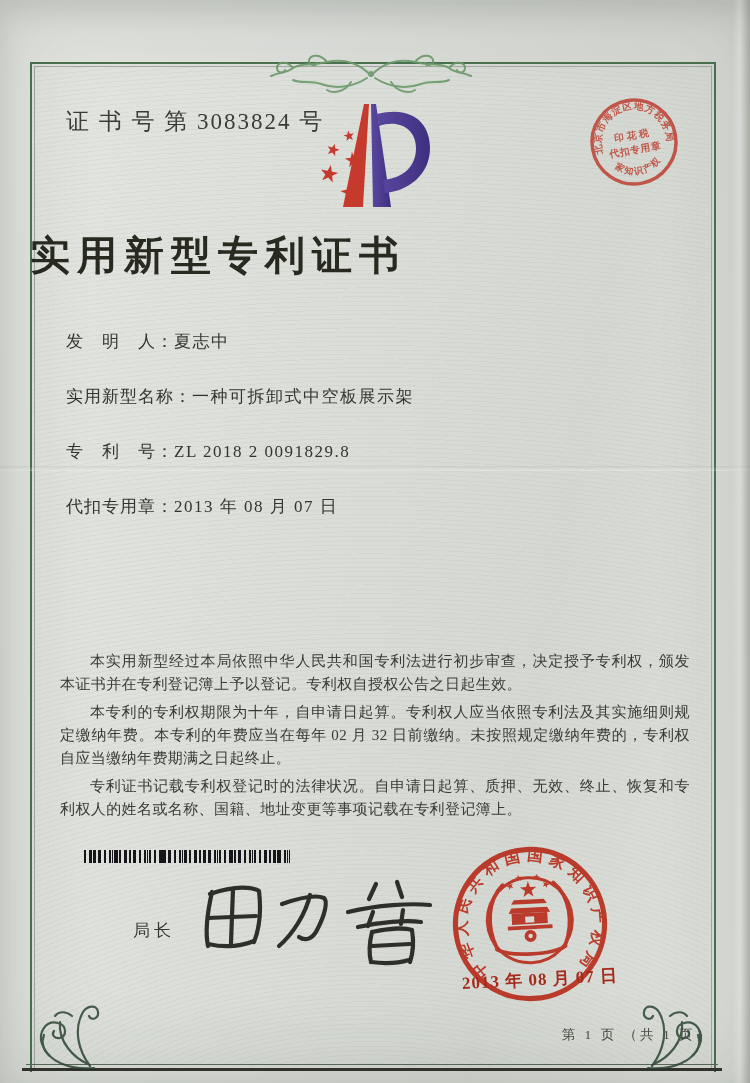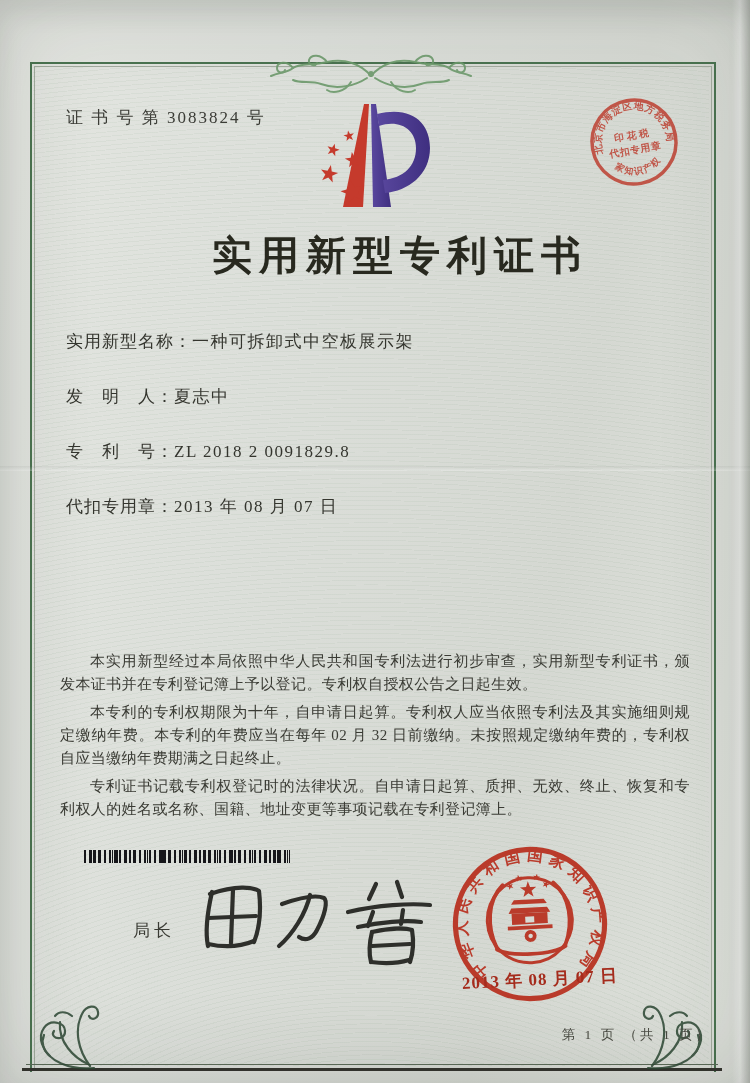--- a/index.html
+++ b/index.html
@@ -15,22 +15,22 @@
 
   .frame{position:absolute;left:30px;top:62px;width:682px;height:1008px;
     border:2px solid #4a7350;border-bottom:none;}
   .frame-inner{position:absolute;inset:2px;border:1px solid #a3ac9f;border-bottom:none;}
   .frame-bottom{position:absolute;left:22px;top:1068px;width:700px;height:3px;background:#33332d;}
   .frame-bottom2{position:absolute;left:26px;top:1064px;width:692px;height:1px;background:#5b6b58;}
   .guilloche{position:absolute;left:33px;top:66px;width:676px;height:1000px;pointer-events:none;
     background:repeating-radial-gradient(ellipse 1500px 950px at 50% 118%,
       rgba(108,148,110,.075) 0 1.5px, transparent 1.5px 7px);}
 
-  .cert-no{position:absolute;left:66px;top:106px;font-size:17px;letter-spacing:2px;color:#3b3c36;}
-  .title{position:absolute;left:30px;top:228px;width:558px;text-align:right;
+  .cert-no{position:absolute;left:66px;top:106px;font-size:23px;letter-spacing:2px;color:#3b3c36;}
+  .title{position:absolute;left:30px;top:228px;width:558px;text-align:left;
     font-size:40px;font-weight:700;letter-spacing:7px;color:#28291f;}
 
   .logo{position:absolute;left:303px;top:100px;}
   .tax-stamp{position:absolute;left:578px;top:86px;transform:rotate(-10deg);opacity:.82;}
   .tax-stamp text{font-family:"Liberation Serif","DejaVu Serif",serif;fill:#bc3a2b;font-weight:700;}
 
   .fields{position:absolute;left:66px;top:330px;width:600px;}
   .field{font-size:17px;line-height:24px;margin-bottom:31px;color:#34352e;letter-spacing:1px;}
   .field .val{letter-spacing:1.5px;}
 
@@ -147,35 +147,35 @@
       <textPath href="#taxBottom" startOffset="50%">国家知识产权局</textPath>
     </text>
     <text x="80" y="75" font-size="14" letter-spacing="4" text-anchor="middle">印花税</text>
     <text x="80" y="96" font-size="14" letter-spacing="1" text-anchor="middle">代扣专用章</text>
   </svg>
 
   <div class="title">实用新型专利证书</div>
 
   <div class="fields">
     <div class="field">
+      <span class="lbl">发　明　人：</span><span class="val">夏志中</span>
+    </div>
+    <div class="field">
       <span class="lbl">实用新型名称：</span><span class="val">一种可拆卸式中空板展示架</span>
     </div>
     <div class="field">
-      <span class="lbl">发　明　人：</span><span class="val">夏志中</span>
-    </div>
-    <div class="field">
       <span class="lbl">专　利　号：</span><span class="val">ZL 2018 2 0091829.8</span>
     </div>
     <div class="field">
       <span class="lbl">代扣专用章：</span><span class="val">2013 年 08 月 07 日</span>
     </div>
   </div>
 
   <div class="paras">
-    <p>本实用新型经过本局依照中华人民共和国专利法进行初步审查，实用新型专利证书，颁发本证书并在专利登记簿上予以登记。专利权自授权公告之日起生效。</p>
+    <p>本实用新型经过本局依照中华人民共和国专利法进行初步审查，决定授予专利权，颁发本证书并在专利登记簿上予以登记。专利权自授权公告之日起生效。</p>
     <p>本专利的专利权期限为十年，自申请日起算。专利权人应当依照专利法及其实施细则规定缴纳年费。本专利的年费应当在每年 02 月 32 日前缴纳。未按照规定缴纳年费的，专利权自应当缴纳年费期满之日起终止。</p>
     <p>专利证书记载专利权登记时的法律状况。自申请日起算、质押、无效、终止、恢复和专利权人的姓名或名称、国籍、地址变更等事项记载在专利登记簿上。</p>
   </div>
 
   <div class="barcode"></div>
 
   <div class="signer-label">局长</div>
   <span class="sr">田力普</span>
   <svg class="signature" width="275" height="100" viewBox="0 0 275 100">
     <g fill="none" stroke="#2e2f2b" stroke-width="4.2" stroke-linecap="round" stroke-linejoin="round">

